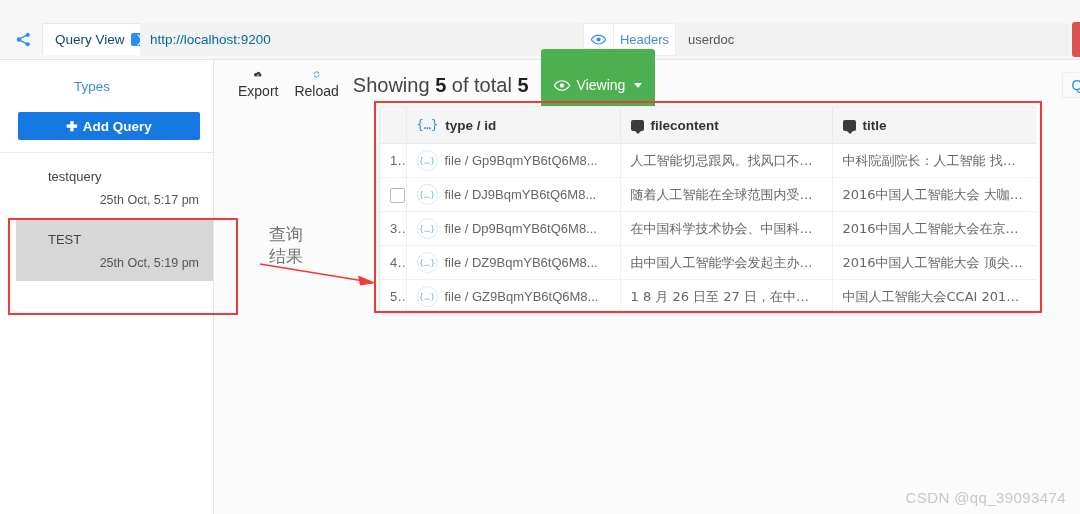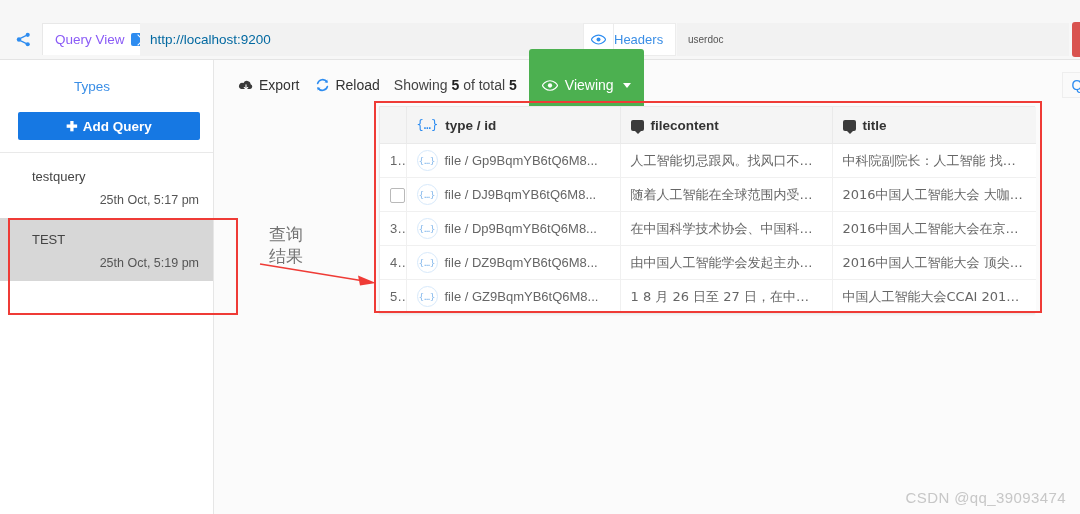--- a/index.html
+++ b/index.html
@@ -32,21 +32,21 @@
   .share-btn svg { display:block; }
 
   .qv-tab {
     position: absolute; left: 42px; top: 23px;
     height: 32px;
     padding: 0 12px;
     background: #ffffff;
     border: 1px solid #e8e8e8;
     border-bottom: none;
     display: flex; align-items: center; gap: 6px;
-    color: #8b5cf6;
+    color: #0c4a6e;
     font-size: 13.5px;
     cursor: pointer;
     box-sizing: border-box;
   }
   .qv-tab .ext-ico {
     display: inline-block;
     width: 13px; height: 13px;
     background: #2d8cf0;
     border-radius: 2px;
     position: relative;
@@ -77,31 +77,31 @@
     background: #fff;
     border: 1px solid #ececec;
     display: flex; align-items: center; justify-content: center;
     cursor: pointer; box-sizing: border-box;
   }
   .headers-btn {
     position: absolute; left: 614px; top: 23px;
     width: 62px; height: 33px;
     background: #fff;
     border: 1px solid #ececec; border-left: none;
-    display: flex; align-items: center; 
+    display: flex; align-items: center; justify-content: center;
     color: #3a8ee6; font-size: 13px;
     cursor: pointer; box-sizing: border-box;
   }
   .doc-field {
     position: absolute; left: 677px; top: 23px;
     width: 392px; height: 33px;
     background: #f2f2f2;
     display: flex; align-items: center;
     padding-left: 11px;
-    color: #555; font-size: 10px;
+    color: #555; font-size: 13px;
     box-sizing: border-box;
   }
   .red-btn {
     position: absolute; left: 1072px; top: 22px;
     width: 16px; height: 35px;
     background: #d9534f;
     border-radius: 3px;
     cursor: pointer;
   }
 
@@ -148,20 +148,21 @@
     background: #e9e9e9;
   }
 
   .qlist { position: absolute; left: 0; top: 95px; width: 213px; }
   .qitem {
     position: relative;
     height: 63px;
     padding: 0 14px;
     box-sizing: border-box;
     cursor: pointer;
+    margin-left: 16px;
   }
   .qitem.selected { background: #d7d7d7; }
   .qitem .qname {
     position: absolute; left: 32px; top: 14px;
     font-size: 13px; color: #444;
   }
   .qitem .qtime {
     position: absolute; right: 14px; top: 38px;
     font-size: 12.5px; color: #555;
   }
@@ -192,23 +193,24 @@
     display: flex; align-items: center; gap: 0px;
     height: 30px;
   }
   .tb-btn {
     display: flex; align-items: center; gap: 5px;
     font-size: 14px; color: #333;
     padding: 0 8px; height: 28px;
     cursor: pointer;
     background: transparent; border: none;
     font-family: "Liberation Sans", sans-serif;
+    flex-direction: column;
   }
   .showing-txt {
-    font-size: 14px; color: #444;
+    font-size: 20px; color: #444;
     margin-left: 6px; margin-right: 12px;
     white-space: nowrap;
   }
   .showing-txt b { color: #222; }
   .viewing-btn {
     display: flex; align-items: center; gap: 7px;
     background: #4cb050;
     color: #fff;
     font-size: 14px;
     height: 40px;

